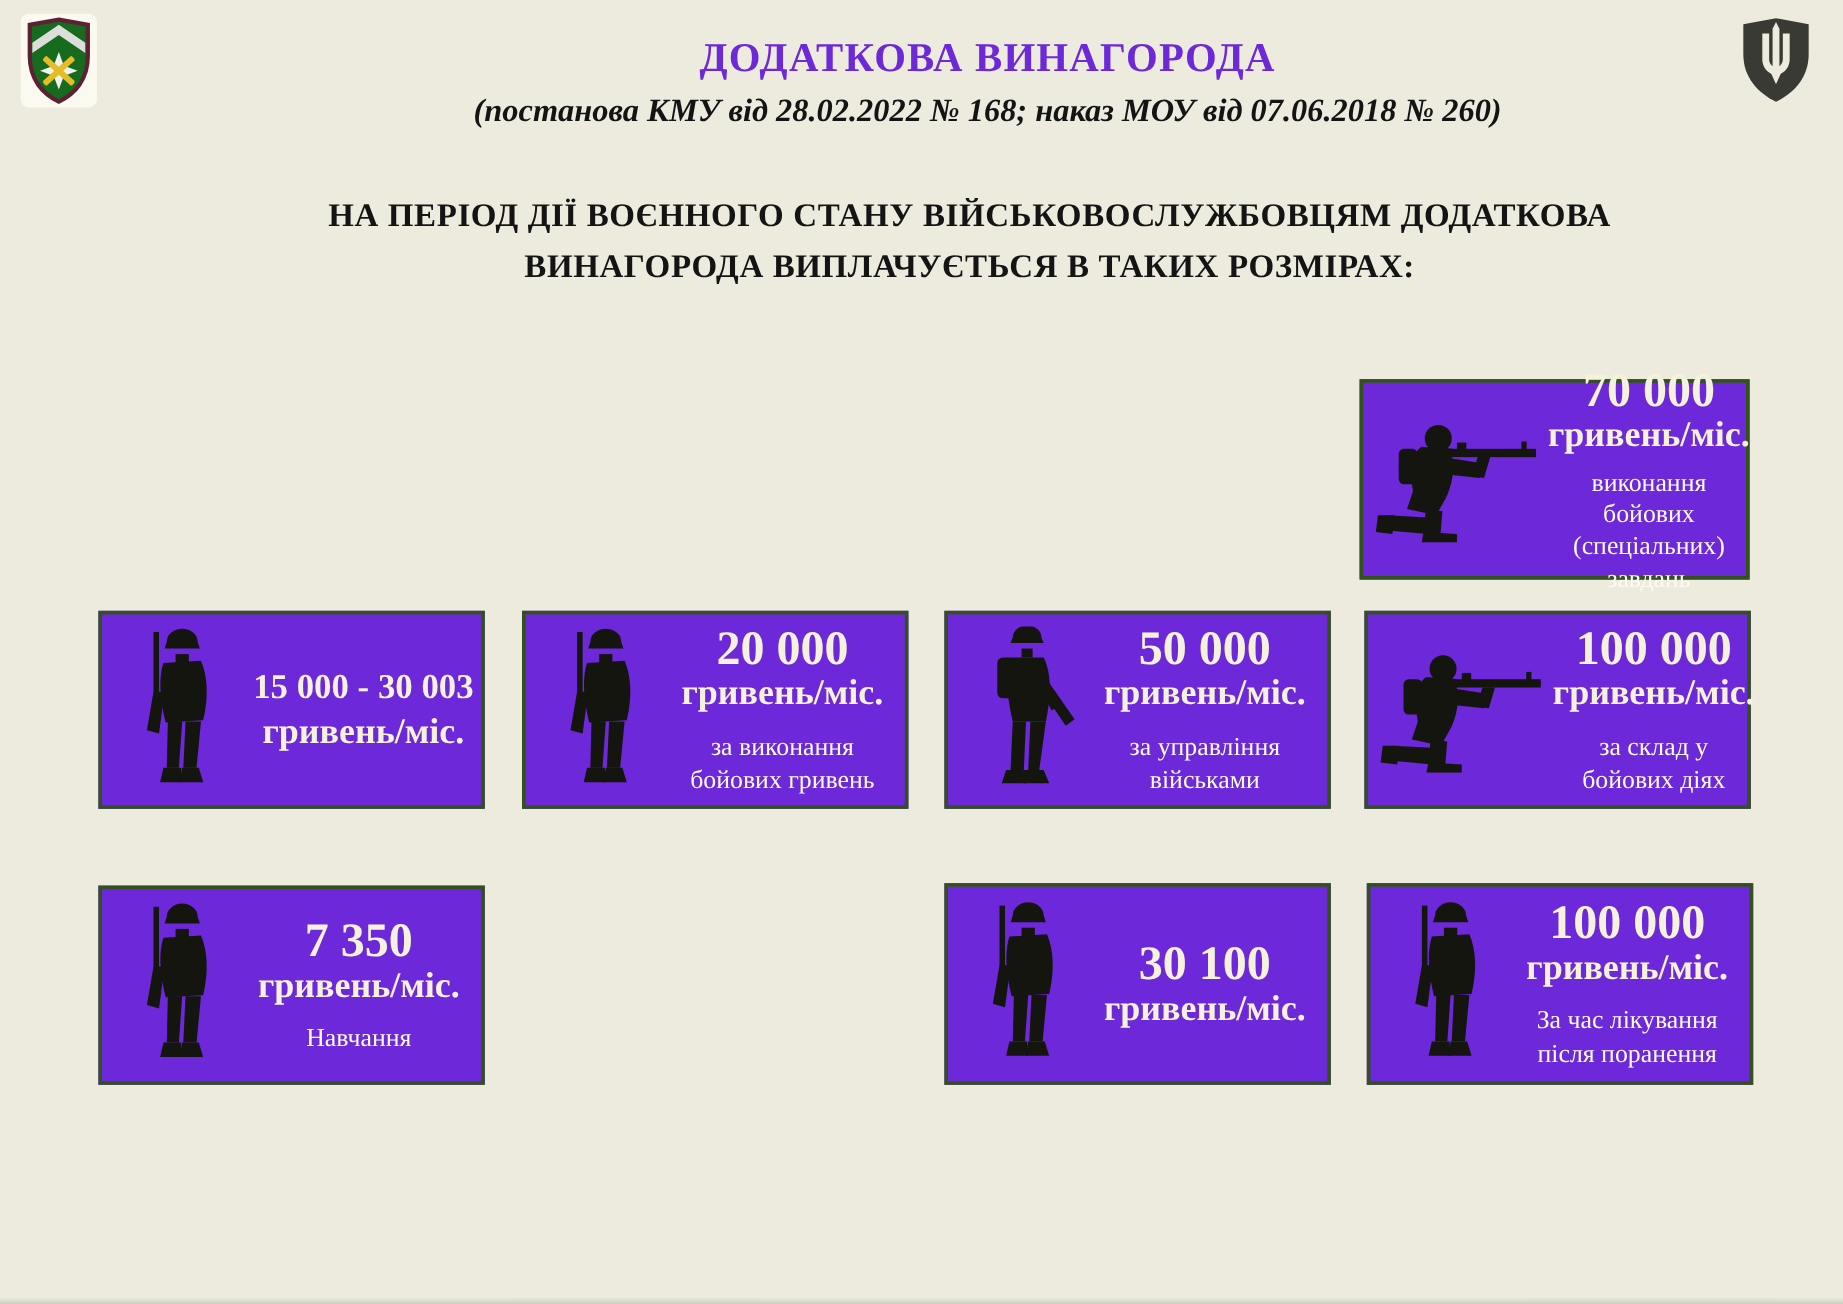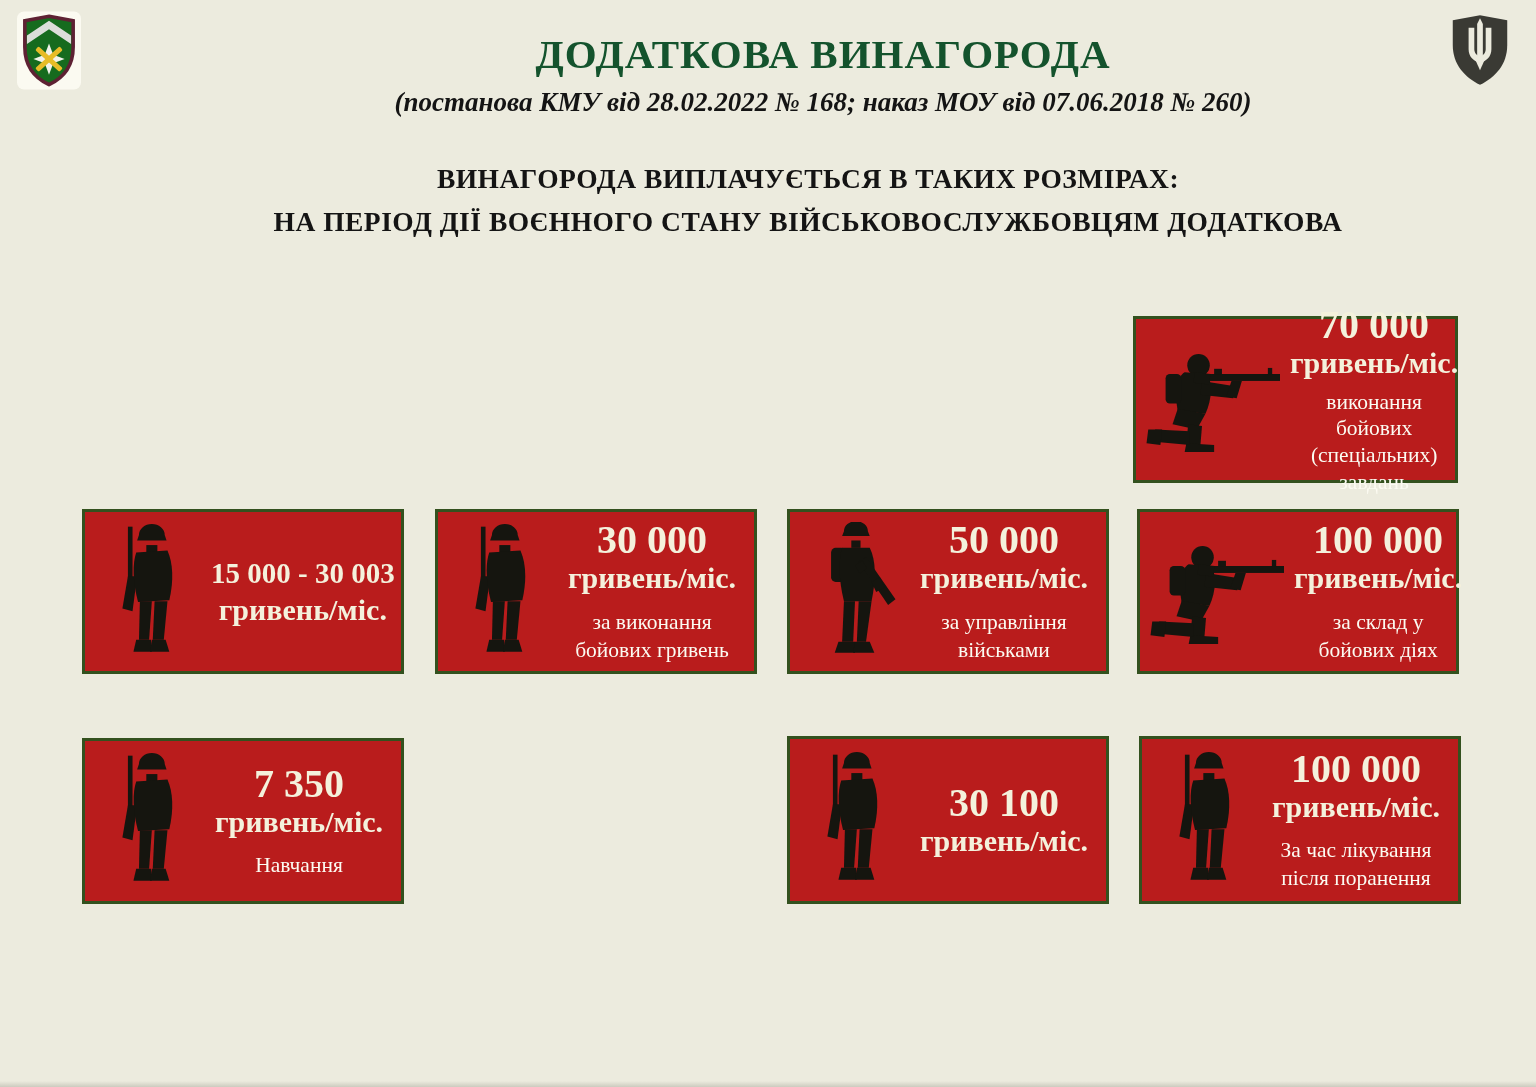--- a/index.html
+++ b/index.html
@@ -4,32 +4,32 @@
 <style>
   html,body{margin:0;padding:0;background:#d8d8cd;}
   .stage{
     position:relative;width:1536px;height:1087px;margin:0 auto;
     background:#ECEBDE;overflow:hidden;
     font-family:"Liberation Serif","DejaVu Serif",serif;
     color:#111;
   }
   
   .header{position:absolute;top:30px;left:150px;right:40px;text-align:center;}
-  .title{font-size:41px;font-weight:bold;letter-spacing:1px;color:#14532d;}
+  .title{font-size:34px;font-weight:bold;letter-spacing:1px;color:#6d28d9;}
   .subtitle{margin-top:9px;font-size:27px;font-weight:bold;font-style:italic;color:#141414;}
   .intro{position:absolute;top:158px;left:120px;right:40px;text-align:center;
          font-size:27.5px;font-weight:bold;line-height:1.55;color:#141414;letter-spacing:.5px;}
   
   .logo-left{position:absolute;left:17px;top:11px;width:64px;height:79px;}
   .logo-right{position:absolute;left:1447px;top:12px;width:66px;height:76px;}
   .logo-left svg,.logo-right svg{width:100%;height:100%;display:block;}
   
   .card{
     position:absolute;box-sizing:border-box;
-    background:#b91c1c;border:3px solid #33511E;
+    background:#6d28d9;border:3px solid #33511E;
     display:flex;align-items:center;padding:6px 8px 6px 4px;
   }
   .icon-wrap{flex:0 0 122px;display:flex;align-items:center;justify-content:center;}
   .card--kneel .icon-wrap{flex:0 0 150px;}
   .ic-stand{width:86px;height:138px;}
   .ic-patrol{width:92px;height:140px;}
   .ic-kneel{width:150px;height:104px;}
   .txt{flex:1;text-align:center;padding-right:6px;}
   .amount{font-size:40px;font-weight:bold;line-height:1.08;color:#F4F1DC;white-space:nowrap;}
   .card--long .amount{font-size:29px;line-height:1.3;}
@@ -123,22 +123,22 @@
         <polygon points="41,72 59,72 50,92"></polygon>
       </g>
     </svg>
   </div>
 
   <div class="header">
     <div class="title">ДОДАТКОВА ВИНАГОРОДА</div>
     <div class="subtitle">(постанова КМУ від 28.02.2022 № 168; наказ МОУ від 07.06.2018 № 260)</div>
   </div>
   <div class="intro">
+    <div>НА ПЕРІОД ДІЇ ВОЄННОГО СТАНУ ВІЙСЬКОВОСЛУЖБОВЦЯМ ДОДАТКОВА</div>
     <div>ВИНАГОРОДА ВИПЛАЧУЄТЬСЯ В ТАКИХ РОЗМІРАХ:</div>
-    <div>НА ПЕРІОД ДІЇ ВОЄННОГО СТАНУ ВІЙСЬКОВОСЛУЖБОВЦЯМ ДОДАТКОВА</div>
   </div>
 
   <div class="card card--kneel card--tight" style="left:1133px;top:316px;width:325px;height:167px">
     <div class="icon-wrap">
       <svg class="ic-kneel" viewBox="0 0 170 120">
           <use href="#sym-kneel"></use>
         </svg>
     </div>
     <div class="txt">
       <div class="amount">70 000</div>
@@ -159,21 +159,21 @@
     </div>
   </div>
 
   <div class="card" style="left:435px;top:509px;width:322px;height:165px">
     <div class="icon-wrap">
       <svg class="ic-stand" viewBox="0 0 90 150">
           <use href="#sym-stand"></use>
         </svg>
     </div>
     <div class="txt">
-      <div class="amount">30 000</div>
+      <div class="amount">20 000</div>
       <div class="unit">гривень/міс.</div>
       <div class="desc">за виконання бойових гривень</div>
     </div>
   </div>
 
   <div class="card" style="left:787px;top:509px;width:322px;height:165px">
     <div class="icon-wrap">
       <svg class="ic-patrol" viewBox="0 0 100 150">
           <use href="#sym-patrol"></use>
         </svg>

